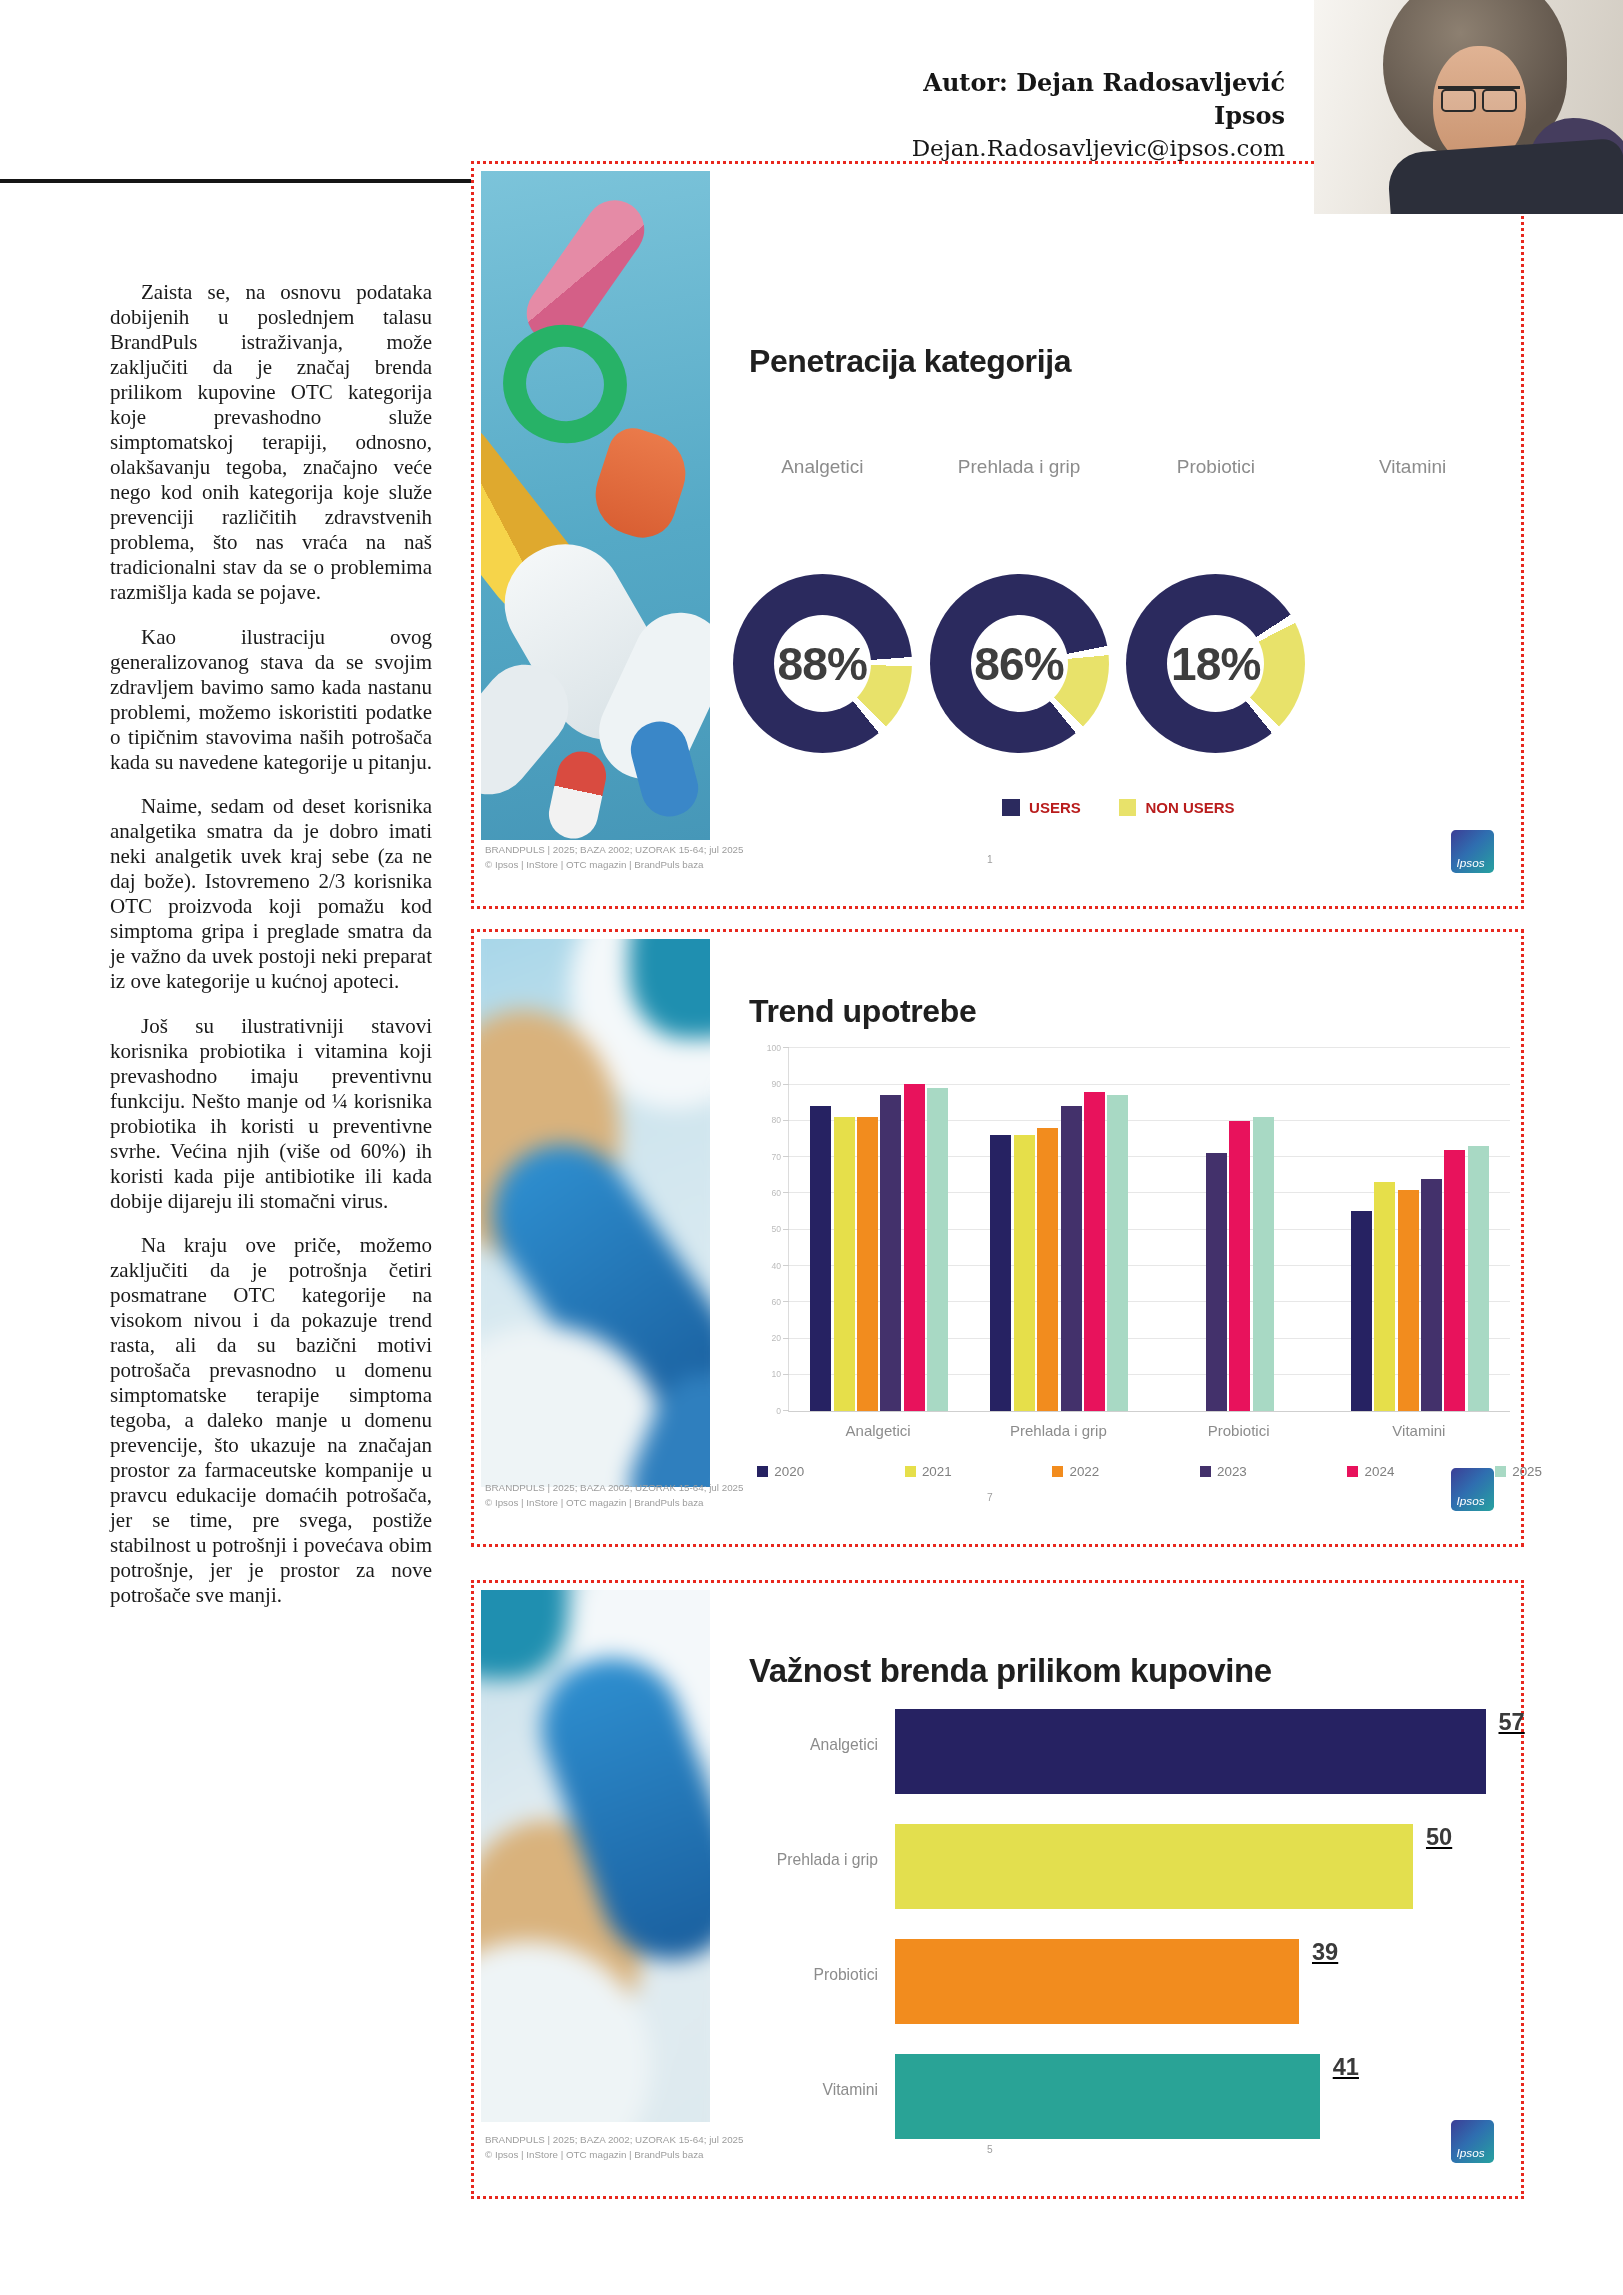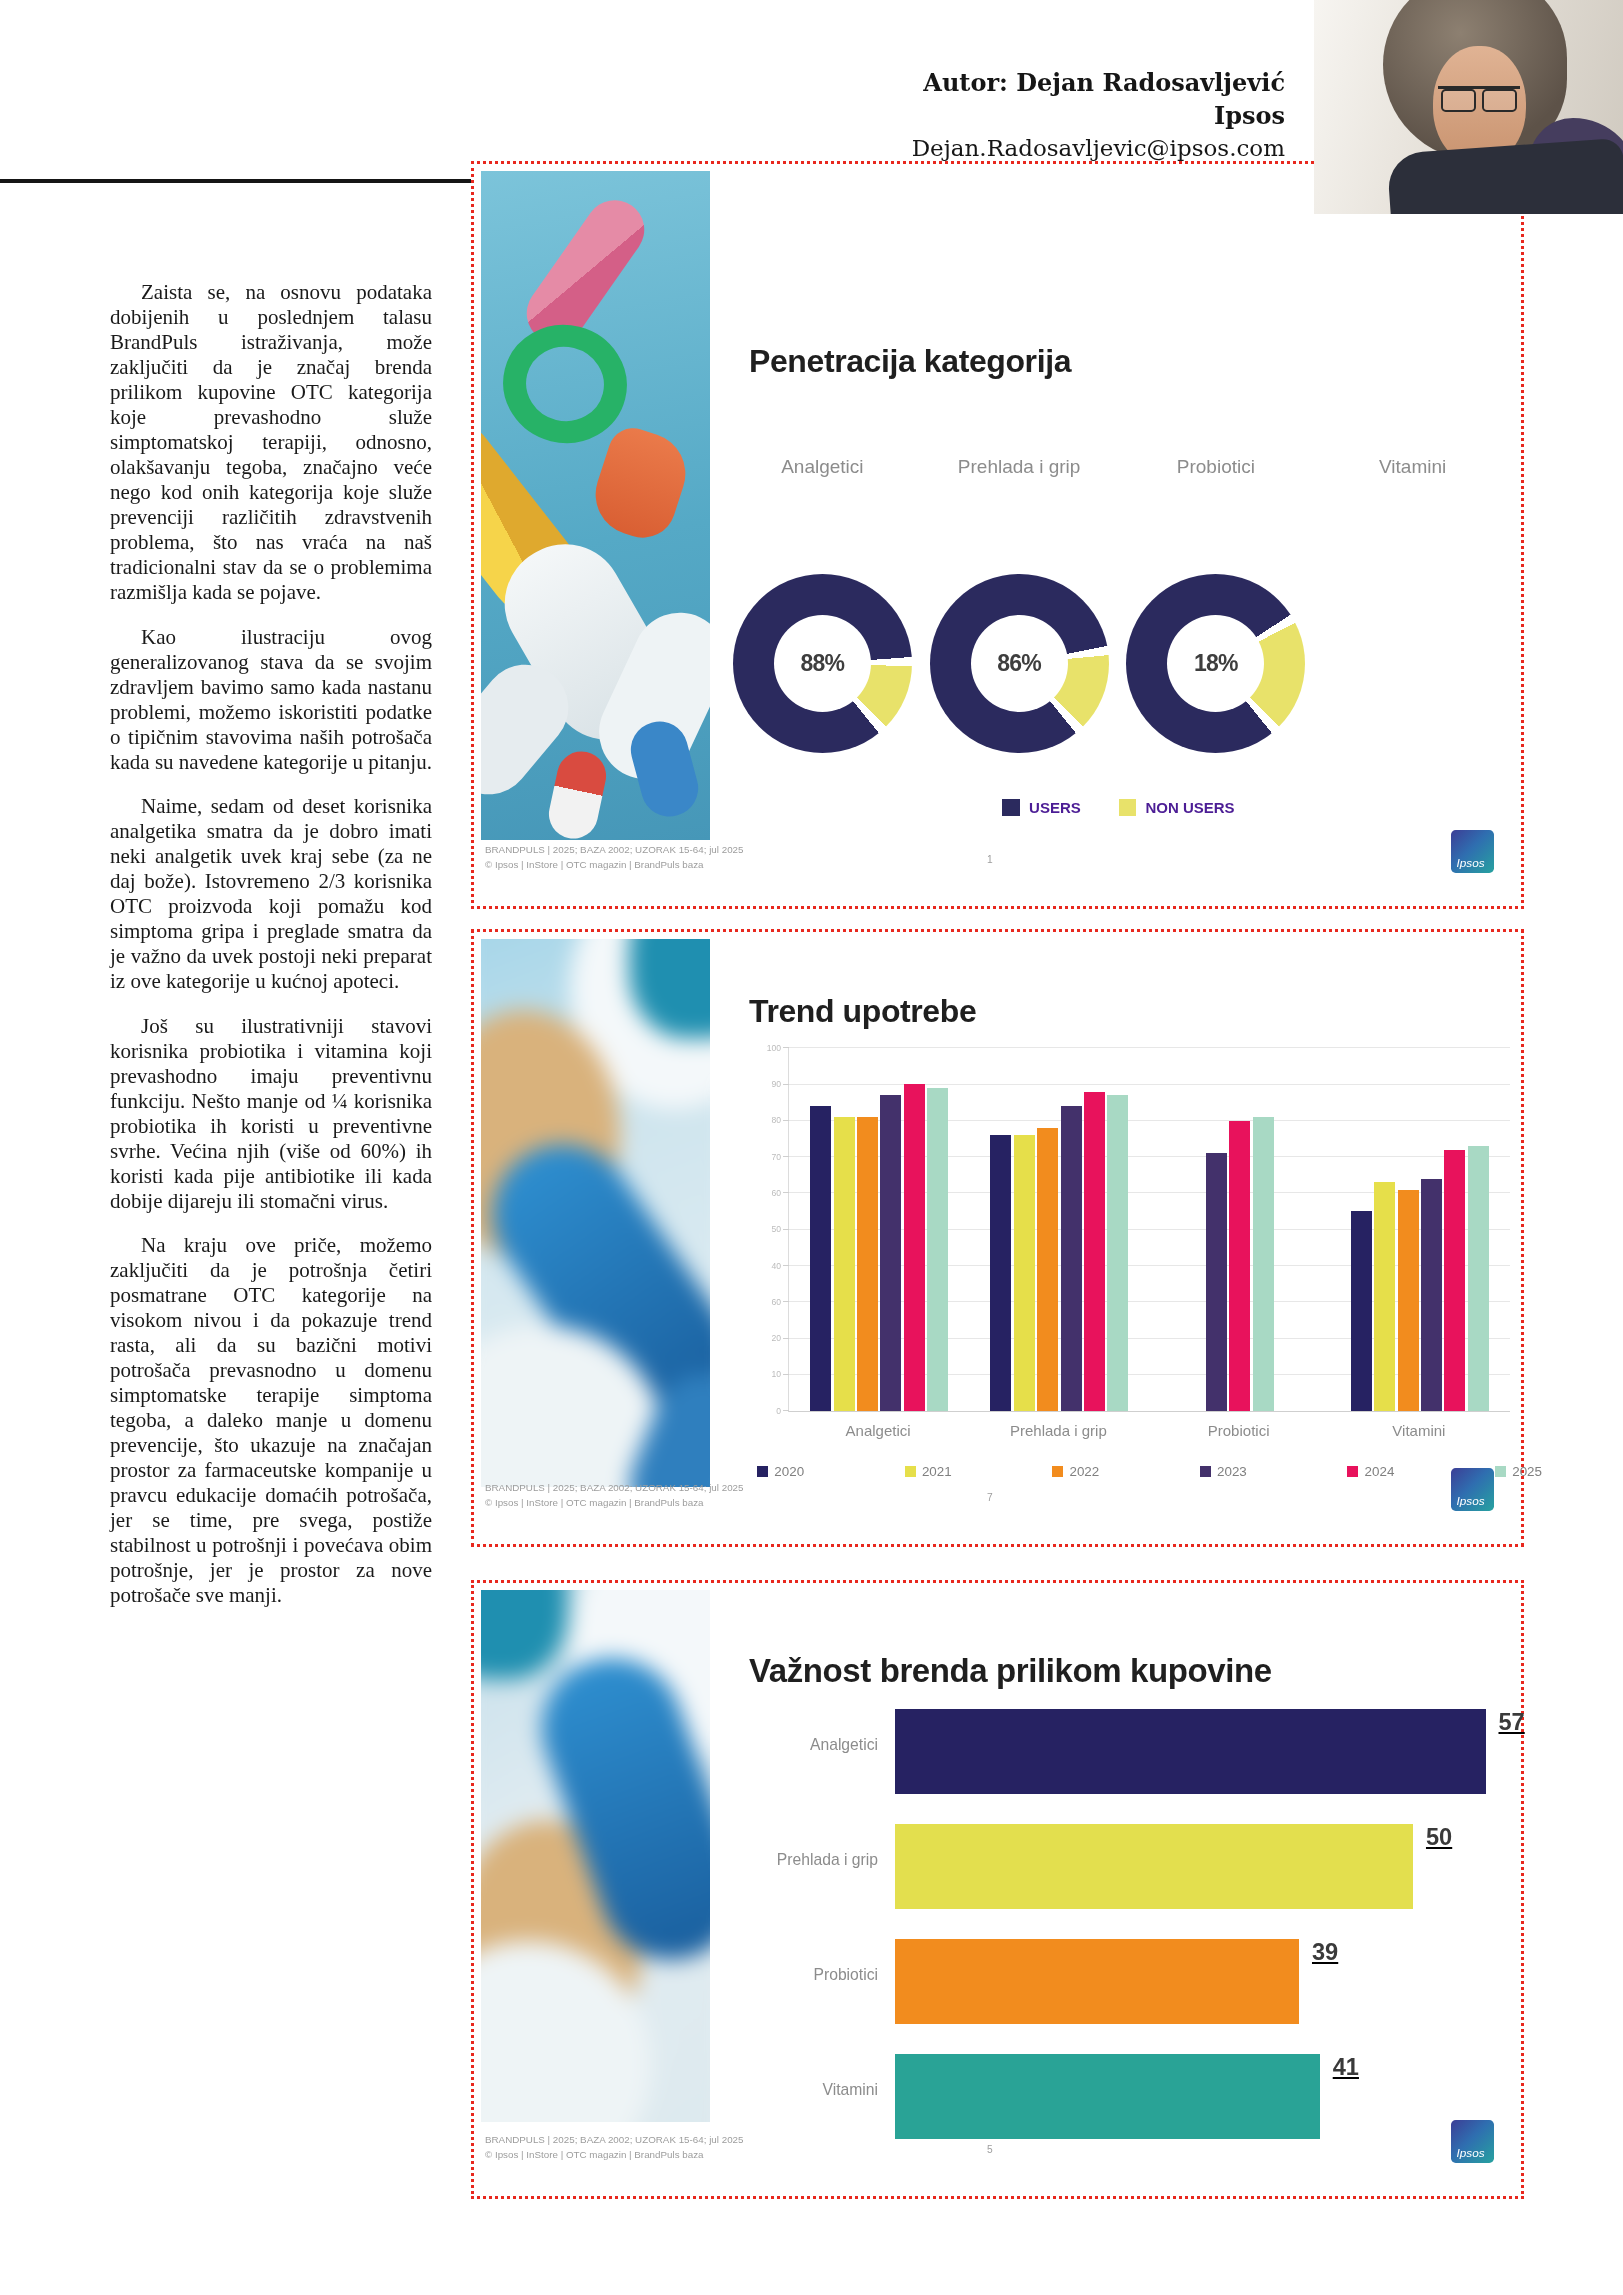--- a/index.html
+++ b/index.html
@@ -84,25 +84,25 @@
   .s2-title{left:275px;top:61px;font-size:32px;}
   .s3-title{left:275px;top:69px;font-size:33px;}
 
   
   .donut-row{position:absolute;left:250px;top:292px;width:787px;display:flex;}
   .donut-col{flex:1;text-align:center;}
   .donut-cat{font-size:19px;color:#8c8c8c;height:27px;}
   .donut{width:179px;height:179px;border-radius:50%;margin:91px auto 0;position:relative;}
   .donut-hole{position:absolute;inset:41px;background:#fff;border-radius:50%;
               display:flex;align-items:center;justify-content:center;}
-  .donut-pct{font-size:23px;color:#3e3e3e;font-weight:600;letter-spacing:-0.8px;}
+  .donut-pct{font-size:46px;color:#3e3e3e;font-weight:600;letter-spacing:-0.8px;}
   .users-legend{position:absolute;left:251px;top:635px;width:787px;display:flex;justify-content:center;gap:38px;}
   .legend-item{display:flex;align-items:center;gap:9.4px;}
   .legend-swatch{width:17.3px;height:17.3px;flex:none;}
-  .legend-text{font-size:15px;color:#4c1d95;font-weight:bold;}
+  .legend-text{font-size:15px;color:#b91c1c;font-weight:bold;}
 
   
   .chart2-plot{position:absolute;left:314px;top:116px;width:721px;height:363px;
                border-left:0.8px solid #dcdcdc;border-bottom:0.8px solid #cfcfcf;}
   .gridline{position:absolute;left:0;right:0;height:0.8px;background:#e7e7e7;}
   .ytick{position:absolute;left:-35px;width:27px;text-align:right;font-size:8.6px;color:#bcbcbc;}
   .ydash{position:absolute;left:-6.3px;width:6.3px;height:0.8px;background:#cfcfcf;}
   .bar-groups{position:absolute;inset:0;display:flex;}
   .bar-group{flex:1;display:flex;align-items:flex-end;justify-content:center;gap:2.4px;}
   .bar{width:21px;flex:none;}

